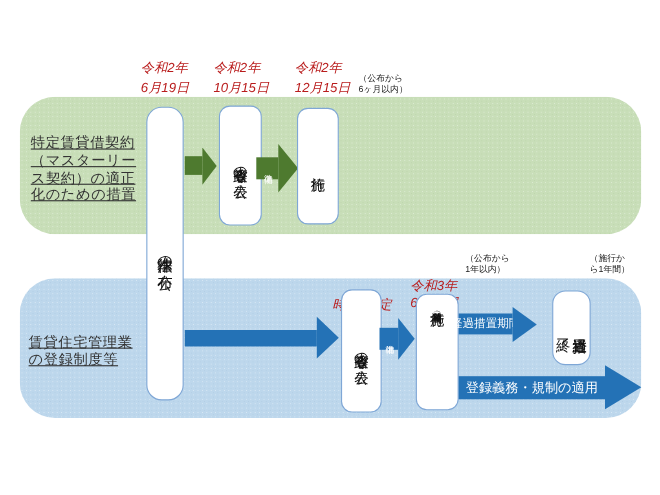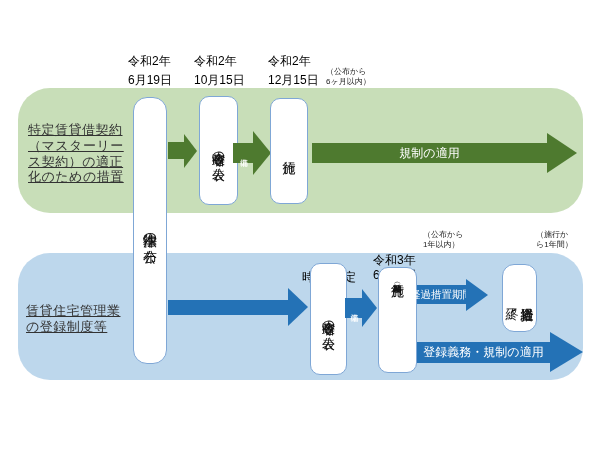--- a/index.html
+++ b/index.html
@@ -21,21 +21,21 @@
     background-image:
       radial-gradient(rgba(255,255,255,.45) 18%, transparent 19%),
       radial-gradient(rgba(46,96,150,.08) 18%, transparent 19%);
     background-size:4px 4px,4px 4px; background-position:0 0,2px 2px;
   }
   .band-title {
     position:absolute; font-size:13px; line-height:15.8px; letter-spacing:.5px;
     white-space:pre-line; color:#333;text-decoration:underline;
   }
   
-  .date { position:absolute; font-size:12px; line-height:19px; white-space:pre-line; color:#000000; }
+  .date { position:absolute; font-size:12px; line-height:19px; white-space:pre-line; color:#b91c1c;font-style:italic; }
   .date-sm { position:absolute; font-size:8px; line-height:9.5px; white-space:pre-line; color:#1a1a1a; }
   .date-b { line-height:15px;margin-top:32px; }
   
   .box {
     position:absolute; background:#fff; border:1.5px solid var(--box-border, #7fa7d6);
     display:flex; align-items:center; justify-content:center; box-sizing:border-box;
   }
   .vtext {
     writing-mode:vertical-rl; text-orientation:mixed; white-space:pre-line;
     font-size:13px; line-height:15px; color:#111;
@@ -104,26 +104,20 @@
     <div class="arrow-body" style="width:20px; height:20px;">
       <span class="arrow-label vert">準備</span>
     </div>
     <div class="arrow-head" style="border-top-width:22px; border-bottom-width:22px; border-left-width:18px;"></div>
   </div>
 
   <div class="box" style="left:270px; top:98px; width:38px; height:106px; border-radius:10px;">
     <span class="vtext">施行</span>
   </div>
 
-  <div class="arrow green" style="left:312px; top:132px; height:41px;">
-    <div class="arrow-body" style="width:235px; height:20px;">
-      <span class="arrow-label">規制の適用</span>
-    </div>
-    <div class="arrow-head" style="border-top-width:20.5px; border-bottom-width:20.5px; border-left-width:30px;"></div>
-  </div>
 
   <div class="arrow blue" style="left:168px; top:288px; height:38px;">
     <div class="arrow-body" style="width:120px; height:15px;"></div>
     <div class="arrow-head" style="border-top-width:19px; border-bottom-width:19px; border-left-width:20px;"></div>
   </div>
 
   <div class="box" style="left:310px; top:263px; width:37px; height:112px; border-radius:10px;">
     <span class="vtext">政省令等の公表</span>
   </div>
 

